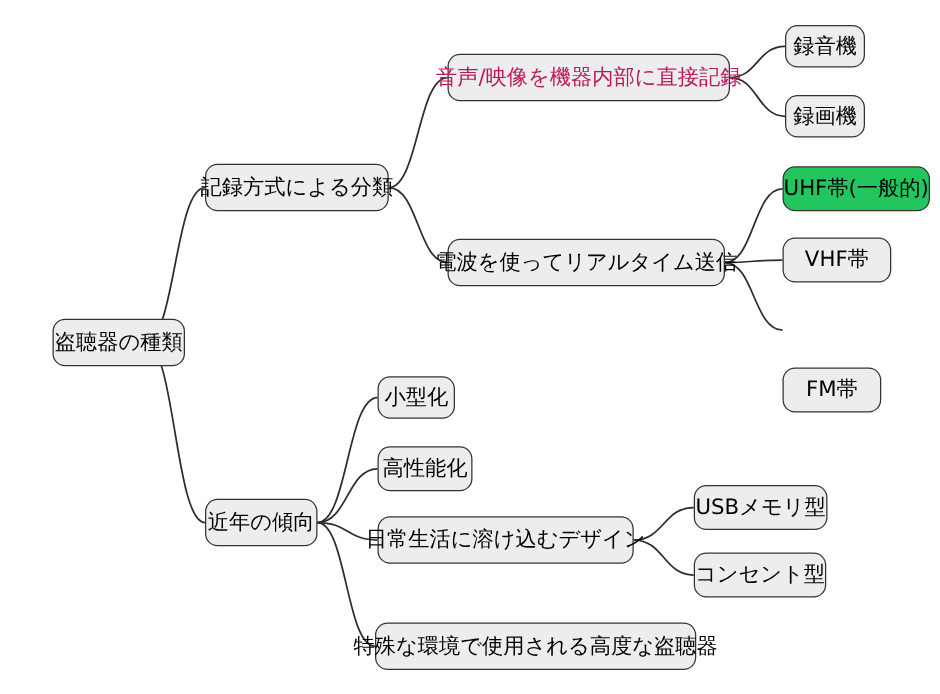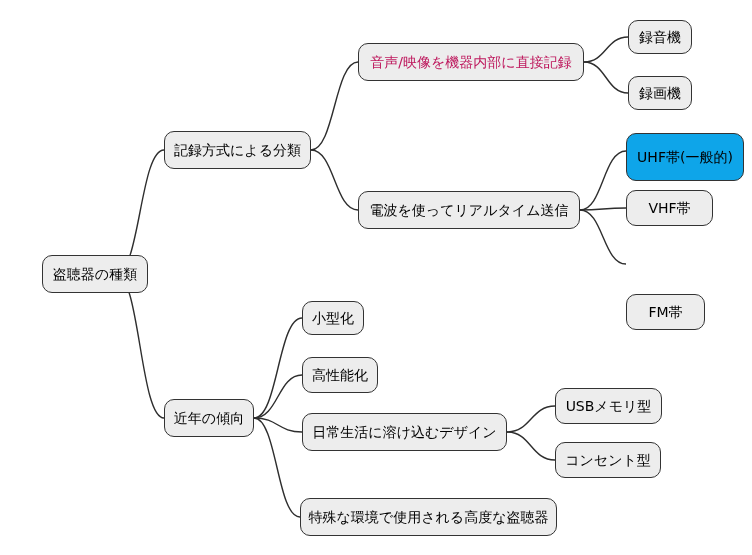--- a/index.html
+++ b/index.html
@@ -16,21 +16,21 @@
     width:752px;height:555px;
   }
   .node{
     position:absolute;
     box-sizing:border-box;
     border:1.6px solid #333333;
     border-radius:10px;
     display:flex;
     align-items:center;
     justify-content:center;
-    font-size:14px;
+    font-size:17px;
     line-height:1;
     white-space:nowrap;
     z-index:1;
     cursor:default;
   }
   .node span{display:block;}
 </style>
 </head>
 <body>
 
@@ -64,21 +64,21 @@
     </div>
     <div class="node" style="left: 628px; top: 20px; width: 64px; height: 34px; background: rgb(237, 237, 237); border-color: rgb(51, 51, 51); color: rgb(0, 0, 0);">
       <span>録音機</span>
     </div>
     <div class="node" style="left: 628px; top: 76px; width: 64px; height: 34px; background: rgb(237, 237, 237); border-color: rgb(51, 51, 51); color: rgb(0, 0, 0);">
       <span>録画機</span>
     </div>
     <div class="node" style="left: 358px; top: 191px; width: 222px; height: 38px; background: rgb(237, 237, 237); border-color: rgb(51, 51, 51); color: rgb(0, 0, 0);">
       <span>電波を使ってリアルタイム送信</span>
     </div>
-    <div class="node" style="left: 626px; top: 133px; width: 118px; height: 48px; background: #0ea5e9; border-color: rgb(51, 51, 51); color: rgb(0, 0, 0);">
+    <div class="node" style="left: 626px; top: 133px; width: 118px; height: 36px; background: #22c55e; border-color: rgb(51, 51, 51); color: rgb(0, 0, 0);">
       <span>UHF帯(一般的)</span>
     </div>
     <div class="node" style="left: 626px; top: 190px; width: 87px; height: 36px; background: rgb(237, 237, 237); border-color: rgb(51, 51, 51); color: rgb(0, 0, 0);">
       <span>VHF帯</span>
     </div>
     <div class="node" style="left: 626px; top: 246px; width: 79px; height: 36px; background: rgb(237, 237, 237); border-color: rgb(51, 51, 51); color: rgb(0, 0, 0); margin-top: 48px;">
       <span>FM帯</span>
     </div>
     <div class="node" style="left: 164px; top: 399px; width: 90px; height: 38px; background: rgb(237, 237, 237); border-color: rgb(51, 51, 51); color: rgb(0, 0, 0);">
       <span>近年の傾向</span>

